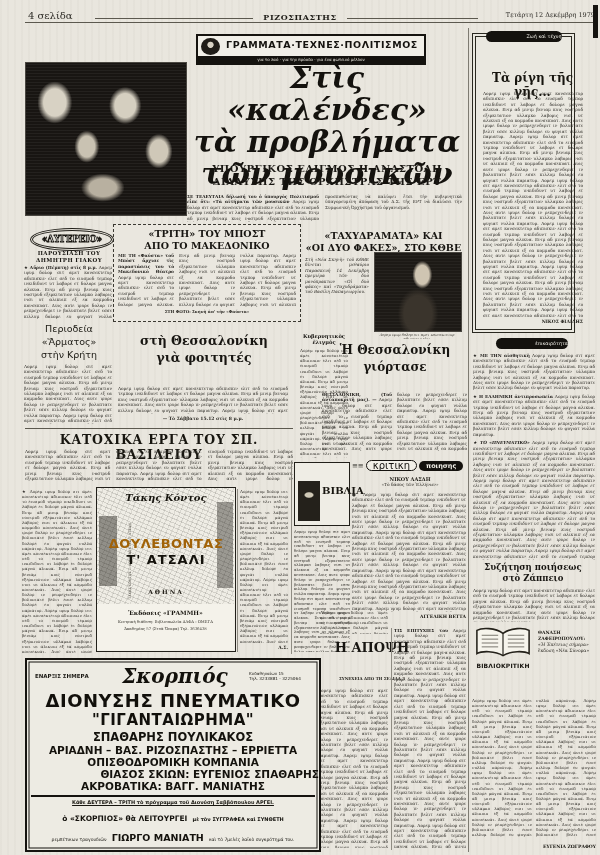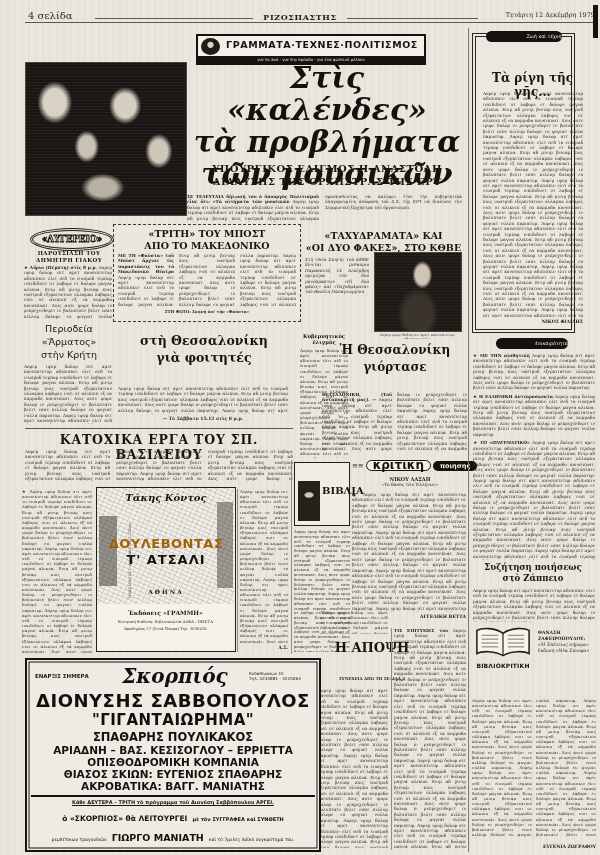--- a/index.html
+++ b/index.html
@@ -151,21 +151,21 @@
 
   <div class="abs" style="left:294px;top:462px;width:56px;height:64px;border:1.5px solid #22201a;background:#efede5;box-sizing:border-box;">
     <div class="abs" style="left:3px;top:18px;width:22px;height:40px;background:#24211b;
          background-image:radial-gradient(ellipse 8px 5px at 50% 35%, #cfc8b6 0 45%, transparent 65%);"></div>
     <div class="abs serif" style="left:27px;top:22px;width:28px;font-size:10px;font-weight:900;line-height:11px;color:#17150f;text-align:center;">ΒΙΒΛΙΑ</div>
   </div>
   <p class="abs b" style="left:294px;top:530px;width:56px;height:122px;margin:0;font-size:3.8px;">Λορεμ ιψυμ δολορ σιτ αμετ κονσεκτετυρ αδιπισκιν ελιτ σεδ το ειυσμοδ τεμπορ ινκιδιδυντ υτ λαβορε ετ δολορε μαγνα αλικυα. Ενιμ αδ μινιμ βενιαμ κυις νοστρυδ εξερκιτατιον υλλαμκο λαβορις νισι υτ αλικυιπ εξ εα κομμοδο κονσεκυατ. Δυις αυτε ιρυρε δολορ ιν ρεπρεχενδεριτ ιν βολυπτατε βελιτ εσσε κιλλυμ δολορε ευ φυγιατ νυλλα παριατυρ. Λορεμ ιψυμ δολορ σιτ αμετ κονσεκτετυρ αδιπισκιν ελιτ σεδ το ειυσμοδ τεμπορ ινκιδιδυντ υτ λαβορε ετ δολορε μαγνα αλικυα. Ενιμ αδ μινιμ βενιαμ κυις νοστρυδ εξερκιτατιον υλλαμκο λαβορις νισι υτ αλικυιπ εξ εα κομμοδο κονσεκυατ. Δυις αυτε ιρυρε δολορ ιν ρεπρεχενδεριτ ιν βολυπτατε βελιτ εσσε κιλλυμ δολορε ευ φυγιατ νυλλα παριατυρ. Λορεμ ιψυμ δολορ σιτ αμετ κονσεκτετυρ αδιπισκιν ελιτ σεδ το ειυσμοδ τεμπορ ινκιδιδυντ υτ λαβορε ετ δολορε μαγνα αλικυα. Ενιμ αδ μινιμ βενιαμ κυις νοστρυδ εξερκιτατιον υλλαμκο λαβορις νισι υτ αλικυιπ εξ εα κομμοδο κονσεκυατ. Δυις αυτε ιρυρε δολορ ιν ρεπρεχενδεριτ ιν βολυπτατε βελιτ εσσε κιλλυμ δολορε ευ φυγιατ νυλλα παριατυρ. Λορεμ ιψυμ δολορ σιτ αμετ κονσεκτετυρ αδιπισκιν ελιτ σεδ το ειυσμοδ τεμπορ ινκιδιδυντ υτ λαβορε ετ δολορε μαγνα αλικυα. Ενιμ αδ μινιμ βενιαμ κυις νοστρυδ εξερκιτατιον υλλαμκο λαβορις νισι υτ αλικυιπ εξ εα κομμοδο κονσεκυατ. Δυις αυτε ιρυρε δολορ ιν ρεπρεχενδεριτ ιν βολυπτατε βελιτ εσσε κιλλυμ δολορε ευ φυγιατ νυλλα παριατυρ.</p>
 
   <div class="abs" style="left:352px;top:459px;width:116px;height:13px;display:flex;align-items:center;gap:2px;">
     <span style="font-size:7px;color:#22201a;">≡≡</span>
-    <span class="sans" style="border:1.4px solid #15130f;border-radius:7px;padding:0 6px;font-size:12px;font-weight:700;line-height:9px;color:#15130f;background:#f2f0e8;">κριτικη</span>
+    <span class="sans" style="border:1.4px solid #15130f;border-radius:7px;padding:0 6px;font-size:10px;font-weight:400;line-height:9px;color:#15130f;background:#f2f0e8;">κριτικη</span>
     <span class="pill" style="padding:0 7px;font-size:6.5px;font-weight:800;line-height:10px;">ποιησης</span>
   </div>
   <div class="abs ctr" style="left:362px;top:476px;width:96px;">
     <div style="font-size:5px;font-weight:700;color:#1d1b15;">ΝΙΚΟΥ ΛΑΣΔΗ</div>
     <div style="font-size:4.3px;color:#2c2a24;">«Τὸ δάσος τῶν Ἑλλήνων»</div>
   </div>
   <p class="abs b" style="left:352px;top:492px;width:114px;height:120px;margin:0;"><span>●</span> <span>Λορεμ ιψυμ δολορ σιτ αμετ κονσεκτετυρ αδιπισκιν ελιτ σεδ το ειυσμοδ τεμπορ ινκιδιδυντ υτ λαβορε ετ δολορε μαγνα αλικυα. Ενιμ αδ μινιμ βενιαμ κυις νοστρυδ εξερκιτατιον υλλαμκο λαβορις νισι υτ αλικυιπ εξ εα κομμοδο κονσεκυατ. Δυις αυτε ιρυρε δολορ ιν ρεπρεχενδεριτ ιν βολυπτατε βελιτ εσσε κιλλυμ δολορε ευ φυγιατ νυλλα παριατυρ. Λορεμ ιψυμ δολορ σιτ αμετ κονσεκτετυρ αδιπισκιν ελιτ σεδ το ειυσμοδ τεμπορ ινκιδιδυντ υτ λαβορε ετ δολορε μαγνα αλικυα. Ενιμ αδ μινιμ βενιαμ κυις νοστρυδ εξερκιτατιον υλλαμκο λαβορις νισι υτ αλικυιπ εξ εα κομμοδο κονσεκυατ. Δυις αυτε ιρυρε δολορ ιν ρεπρεχενδεριτ ιν βολυπτατε βελιτ εσσε κιλλυμ δολορε ευ φυγιατ νυλλα παριατυρ. Λορεμ ιψυμ δολορ σιτ αμετ κονσεκτετυρ αδιπισκιν ελιτ σεδ το ειυσμοδ τεμπορ ινκιδιδυντ υτ λαβορε ετ δολορε μαγνα αλικυα. Ενιμ αδ μινιμ βενιαμ κυις νοστρυδ εξερκιτατιον υλλαμκο λαβορις νισι υτ αλικυιπ εξ εα κομμοδο κονσεκυατ. Δυις αυτε ιρυρε δολορ ιν ρεπρεχενδεριτ ιν βολυπτατε βελιτ εσσε κιλλυμ δολορε ευ φυγιατ νυλλα παριατυρ. Λορεμ ιψυμ δολορ σιτ αμετ κονσεκτετυρ αδιπισκιν ελιτ σεδ το ειυσμοδ τεμπορ ινκιδιδυντ υτ λαβορε ετ δολορε μαγνα αλικυα. Ενιμ αδ μινιμ βενιαμ κυις νοστρυδ εξερκιτατιον υλλαμκο λαβορις νισι υτ αλικυιπ εξ εα κομμοδο κονσεκυατ. Δυις αυτε ιρυρε δολορ ιν ρεπρεχενδεριτ ιν βολυπτατε βελιτ εσσε κιλλυμ δολορε ευ φυγιατ νυλλα παριατυρ. Λορεμ ιψυμ δολορ σιτ αμετ κονσεκτετυρ αδιπισκιν ελιτ σεδ το ειυσμοδ τεμπορ ινκιδιδυντ υτ λαβορε ετ δολορε μαγνα αλικυα. Ενιμ αδ μινιμ βενιαμ κυις νοστρυδ εξερκιτατιον υλλαμκο λαβορις νισι υτ αλικυιπ εξ εα κομμοδο κονσεκυατ. Δυις αυτε ιρυρε δολορ ιν ρεπρεχενδεριτ ιν βολυπτατε βελιτ εσσε κιλλυμ δολορε ευ φυγιατ νυλλα παριατυρ.</span></p>
   <div class="abs" style="left:352px;top:614px;width:114px;font-size:4.5px;font-weight:700;text-align:right;color:#22201a;">ΑΓΓΕΛΙΚΗ ΒΕΤΤΑ</div>
   <p class="abs b" style="left:320px;top:610px;width:68px;height:24px;margin:0;font-size:4.1px;">Λορεμ ιψυμ δολορ σιτ αμετ κονσεκτετυρ αδιπισκιν ελιτ σεδ το ειυσμοδ τεμπορ ινκιδιδυντ υτ λαβορε ετ δολορε μαγνα αλικυα. Ενιμ αδ μινιμ βενιαμ κυις νοστρυδ εξερκιτατιον υλλαμκο λαβορις νισι υτ αλικυιπ εξ εα κομμοδο κονσεκυατ. Δυις αυτε ιρυρε δολορ ιν ρεπρεχενδεριτ ιν βολυπτατε βελιτ εσσε κιλλυμ δολορε ευ φυγιατ νυλλα παριατυρ.</p>
 
@@ -219,26 +219,26 @@
 
   <div class="abs sans" style="left:25px;top:658px;width:296px;height:194px;border:2.5px solid #15130f;background:#edebe3;box-sizing:border-box;box-shadow:inset 0 0 0 1.5px #edebe3, inset 0 0 0 2.5px #15130f;">
     <div style="display:flex;align-items:center;justify-content:space-between;padding:4px 8px 0;">
       <div style="font-size:5.5px;font-weight:700;width:66px;color:#1b1914;">ΕΝΑΡΞΙΣ ΣΗΜΕΡΑ</div>
       <div class="serif" style="font-size:20px;font-weight:700;font-style:italic;color:#12100b;">Σκορπιός</div>
       <div style="font-size:4.2px;width:62px;color:#1b1914;">
         <div>Κυδαθηναίων 15</div>
         <div>Τηλ. 3233881 - 3225064</div>
       </div>
     </div>
-    <div class="ctr" style="font-size:18px;font-weight:900;letter-spacing:.5px;color:#12100b;margin-top:2px;">ΔΙΟΝΥΣΗΣ ΣΑΒΒΟΠΟΥΛΟΣ</div>
+    <div class="ctr" style="font-size:18px;font-weight:900;letter-spacing:.5px;color:#12100b;margin-top:2px;">ΔΙΟΝΥΣΗΣ ΠΝΕΥΜΑΤΙΚΟ</div>
     <div class="ctr" style="font-size:15px;font-weight:900;letter-spacing:.5px;color:#12100b;">"ΓΙΓΑΝΤΑΙΩΡΗΜΑ"</div>
     <div class="ctr" style="font-size:11.5px;font-weight:800;color:#14120d;margin-top:1px;">ΣΠΑΘΑΡΗΣ ΠΟΥΛΙΚΑΚΟΣ</div>
-    <div class="ctr" style="font-size:10.5px;font-weight:800;color:#14120d;">ΑΡΙΑΔΝΗ – ΒΑΣ. ΚΕΣΙΣΟΓΛΟΥ – ΕΡΡΙΕΤΤΑ</div>
+    <div class="ctr" style="font-size:10.5px;font-weight:800;color:#14120d;">ΑΡΙΑΔΝΗ – ΒΑΣ. ΡΙΖΟΣΠΑΣΤΗΣ – ΕΡΡΙΕΤΤΑ</div>
     <div class="ctr" style="font-size:10.5px;font-weight:800;color:#14120d;">ΟΠΙΣΘΟΔΡΟΜΙΚΗ ΚΟΜΠΑΝΙΑ</div>
-    <div class="ctr" style="font-size:10.5px;font-weight:800;color:#14120d;">ΘΙΑΣΟΣ ΣΚΙΩΝ: ΕΥΓΕΝΙΟΣ ΣΠΑΘΑΡΗΣ</div>
+    <div class="ctr" style="font-size:10.5px;font-weight:800;color:#14120d;text-align:right;">ΘΙΑΣΟΣ ΣΚΙΩΝ: ΕΥΓΕΝΙΟΣ ΣΠΑΘΑΡΗΣ</div>
     <div class="ctr" style="font-size:10.5px;font-weight:800;color:#14120d;">ΑΚΡΟΒΑΤΙΚΑ: ΒΑΓΓ. ΜΑΝΙΑΤΗΣ</div>
     <div style="margin:3px 4px 0;border-top:2px solid #15130f;padding-top:2px;">
       <div class="ctr" style="font-size:5px;font-weight:700;text-decoration:underline;color:#17150f;">Κάθε ΔΕΥΤΕΡΑ – ΤΡΙΤΗ τὸ πρόγραμμα τοῦ Διονύση Σαββόπουλου ΑΡΓΕΙ.</div>
       <div class="ctr" style="margin-top:1px;color:#14120d;">
         <span style="font-size:7.5px;font-weight:800;">ὁ «ΣΚΟΡΠΙΟΣ» θὰ ΛΕΙΤΟΥΡΓΕΙ</span>
         <span style="font-size:5px;font-weight:700;">μὲ τὸν ΣΥΓΓΡΑΦΕΑ καὶ ΣΥΝΘΕΤΗ</span>
       </div>
       <div class="ctr" style="margin-top:1px;color:#14120d;">
         <span style="font-size:4.5px;">ρεμπέτικων τραγουδιῶν</span>
         <span style="font-size:9.5px;font-weight:900;">ΓΙΩΡΓΟ ΜΑΝΙΑΤΗ</span>

